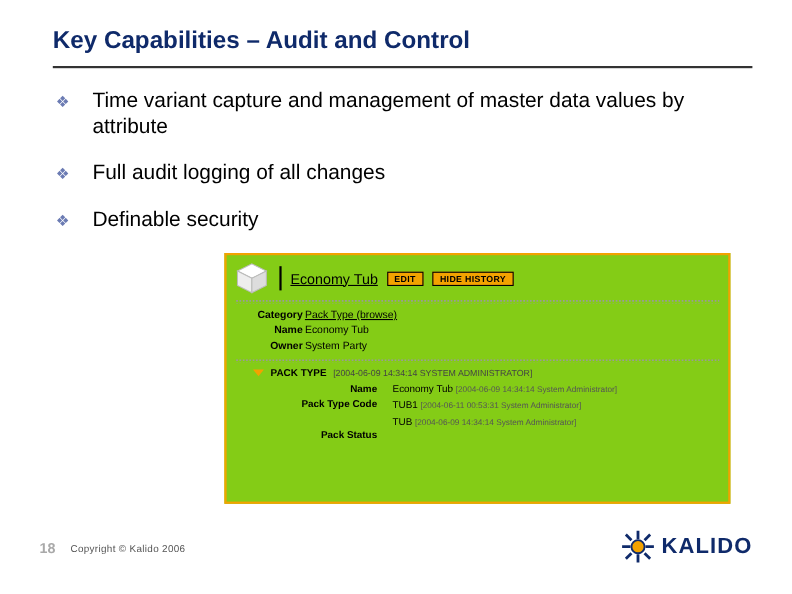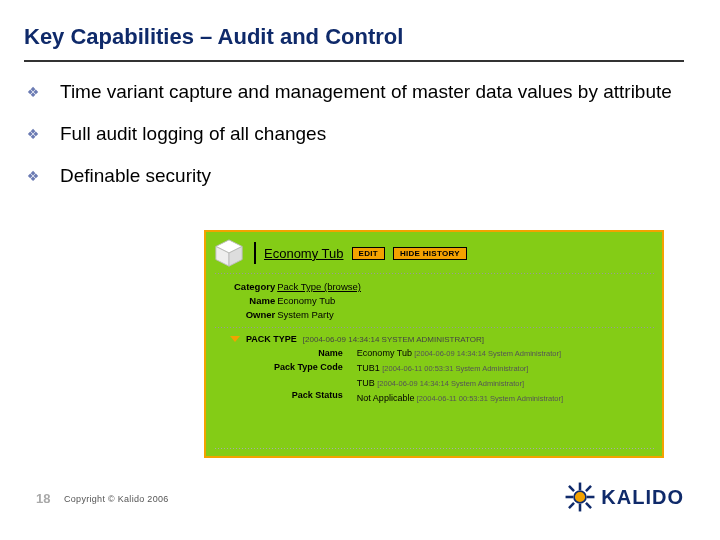--- a/index.html
+++ b/index.html
@@ -10,21 +10,21 @@
     font-family: Arial, Helvetica, sans-serif;
     background: #fff;
     color: #000;
     overflow: hidden;
   }
   .slide {
     position: relative;
     width: 720px;
     height: 528px;
     box-sizing: border-box;
-    padding: 24px 36px 0 24px;
+    padding: 24px 36px 0 48px;
   }
   .title {
     font-size: 22px;
     font-weight: bold;
     color: #0f2a6a;
     margin: 0 0 10px 0;
   }
   .title-rule {
     border: none;
     border-top: 2px solid #333;
@@ -276,24 +276,20 @@
           <span class="primary">Economy Tub</span>
           <span class="meta">[2004-06-09 14:34:14 System Administrator]</span>
         </div>
         <div>
           <span class="primary">TUB1</span>
           <span class="meta">[2004-06-11 00:53:31 System Administrator]</span>
         </div>
         <div>
           <span class="primary">TUB</span>
           <span class="meta">[2004-06-09 14:34:14 System Administrator]</span>
-        </div>
-        <div>
-          <span class="primary">Not Applicable</span>
-          <span class="meta">[2004-06-11 00:53:31 System Administrator]</span>
         </div>
       </div>
     </div>
 
     <div class="bottom-dots"></div>
   </div>
 
   <div class="page-num">18</div>
   <div class="copyright">Copyright © Kalido 2006</div>
   <div class="brand">

